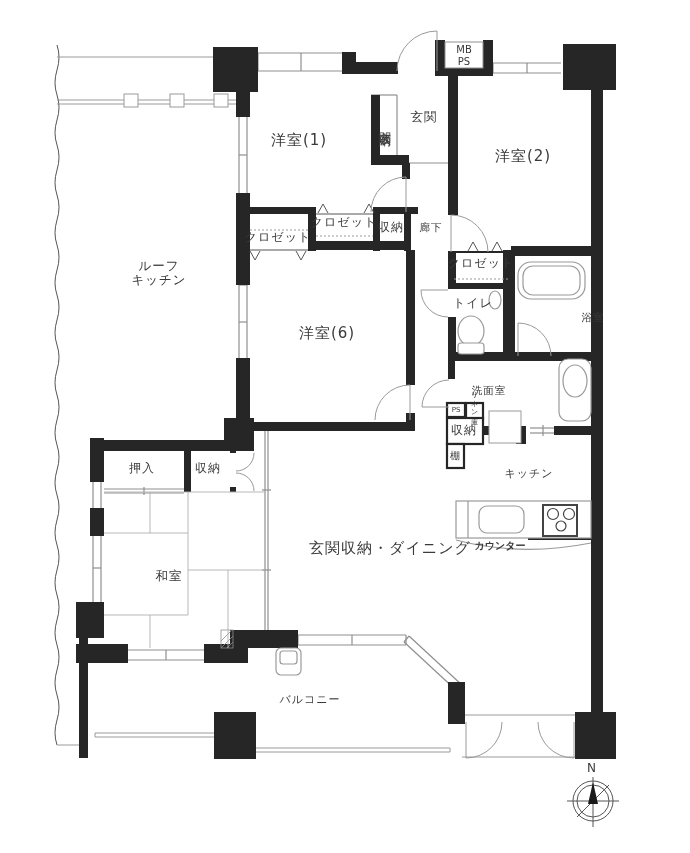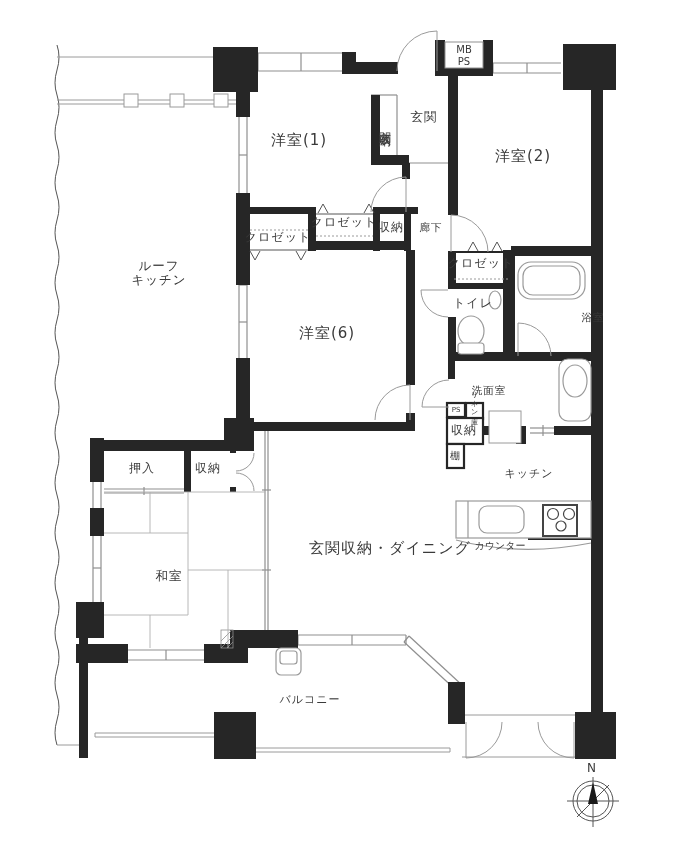--- a/index.html
+++ b/index.html
@@ -272,21 +272,21 @@
   <div class="lbl s9" style="left:481px;top:264px;">クロゼット</div>
   <div class="lbl s10" style="left:473px;top:304px;">トイレ</div>
   <div class="lbl s11" style="left:554px;top:317px;margin-left:39px;">浴室</div>
   <div class="lbl s14" style="left:327px;top:334px;">洋室(6)</div>
   <div class="lbl s11" style="left:489px;top:390px;">洗面室</div>
   <div class="lbl v s7" style="left:474px;top:400px;">リネン庫</div>
   <div class="lbl s7" style="left:456px;top:410px;">PS</div>
   <div class="lbl s9" style="left:464px;top:431px;">収納</div>
   <div class="lbl s8" style="left:455px;top:456px;">棚</div>
   <div class="lbl s12" style="left:529px;top:474px;">キッチン</div>
-  <div class="lbl s8" style="left:500px;top:546px;">カウンター</div>
+  <div class="lbl s8" style="left:500px;top:546px;font-weight:bold;">カウンター</div>
   <div class="lbl s10" style="left:142px;top:469px;">押入</div>
   <div class="lbl s9" style="left:208px;top:469px;">収納</div>
   <div class="lbl s13" style="left:169px;top:576px;">和室</div>
   <div class="lbl s14" style="left:390px;top:549px;">玄関収納・ダイニング</div>
   <div class="lbl s12" style="left:310px;top:700px;">バルコニー</div>
   <div class="lbl s10" style="left:592px;top:769px;">N</div>
 
 </div>
 
 </body></html>

